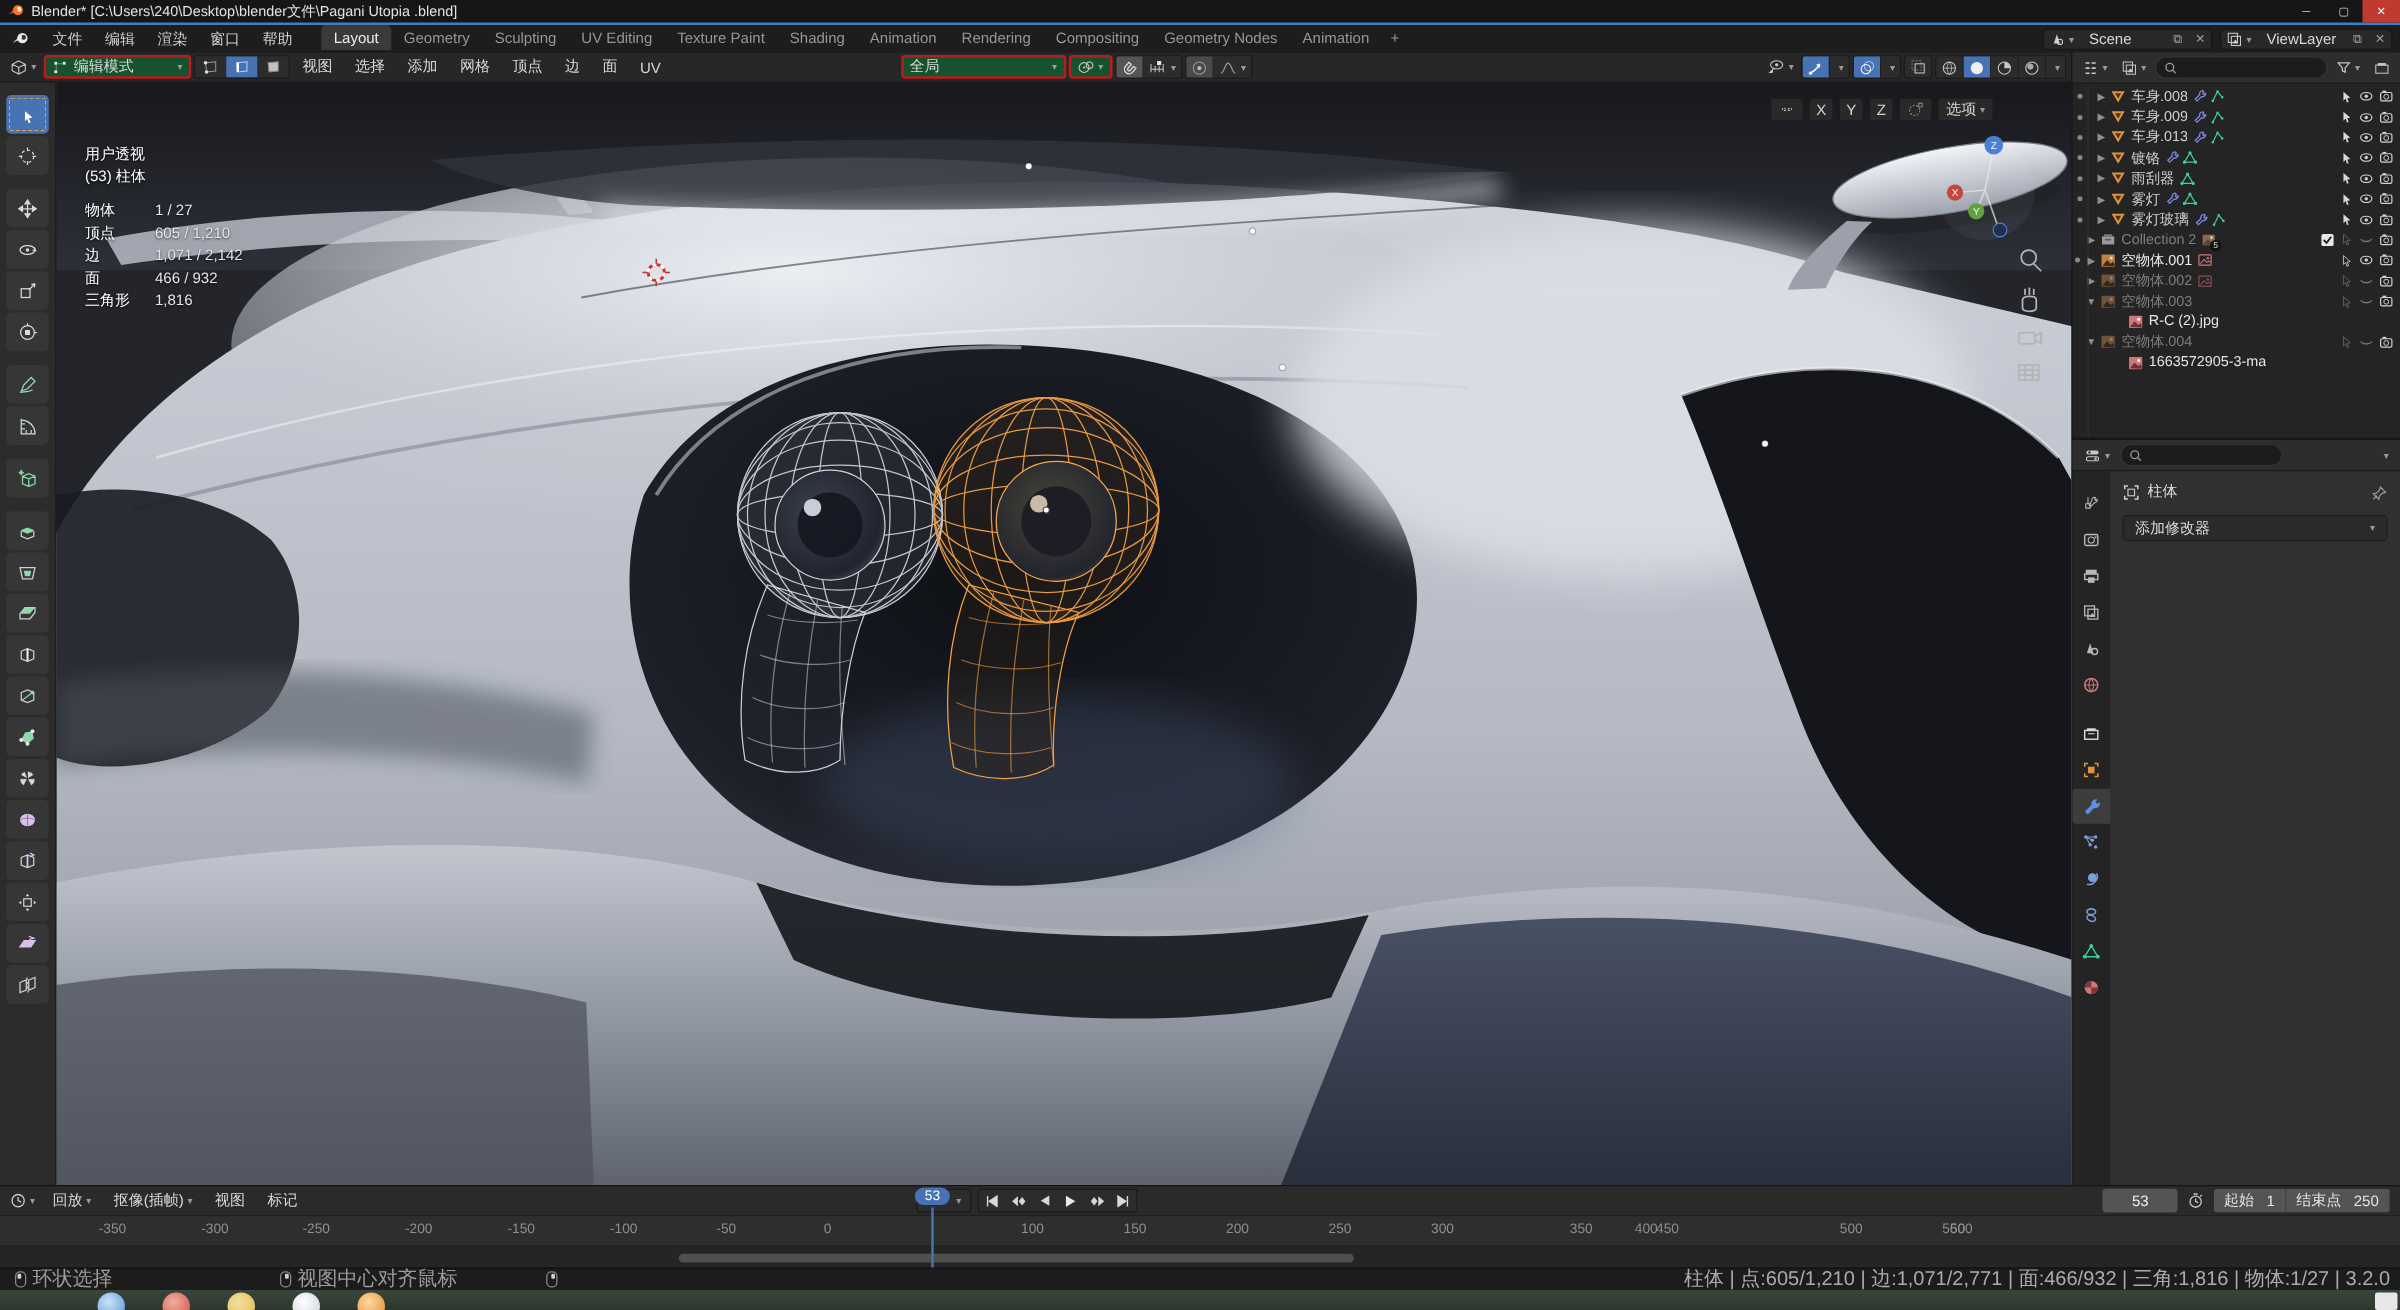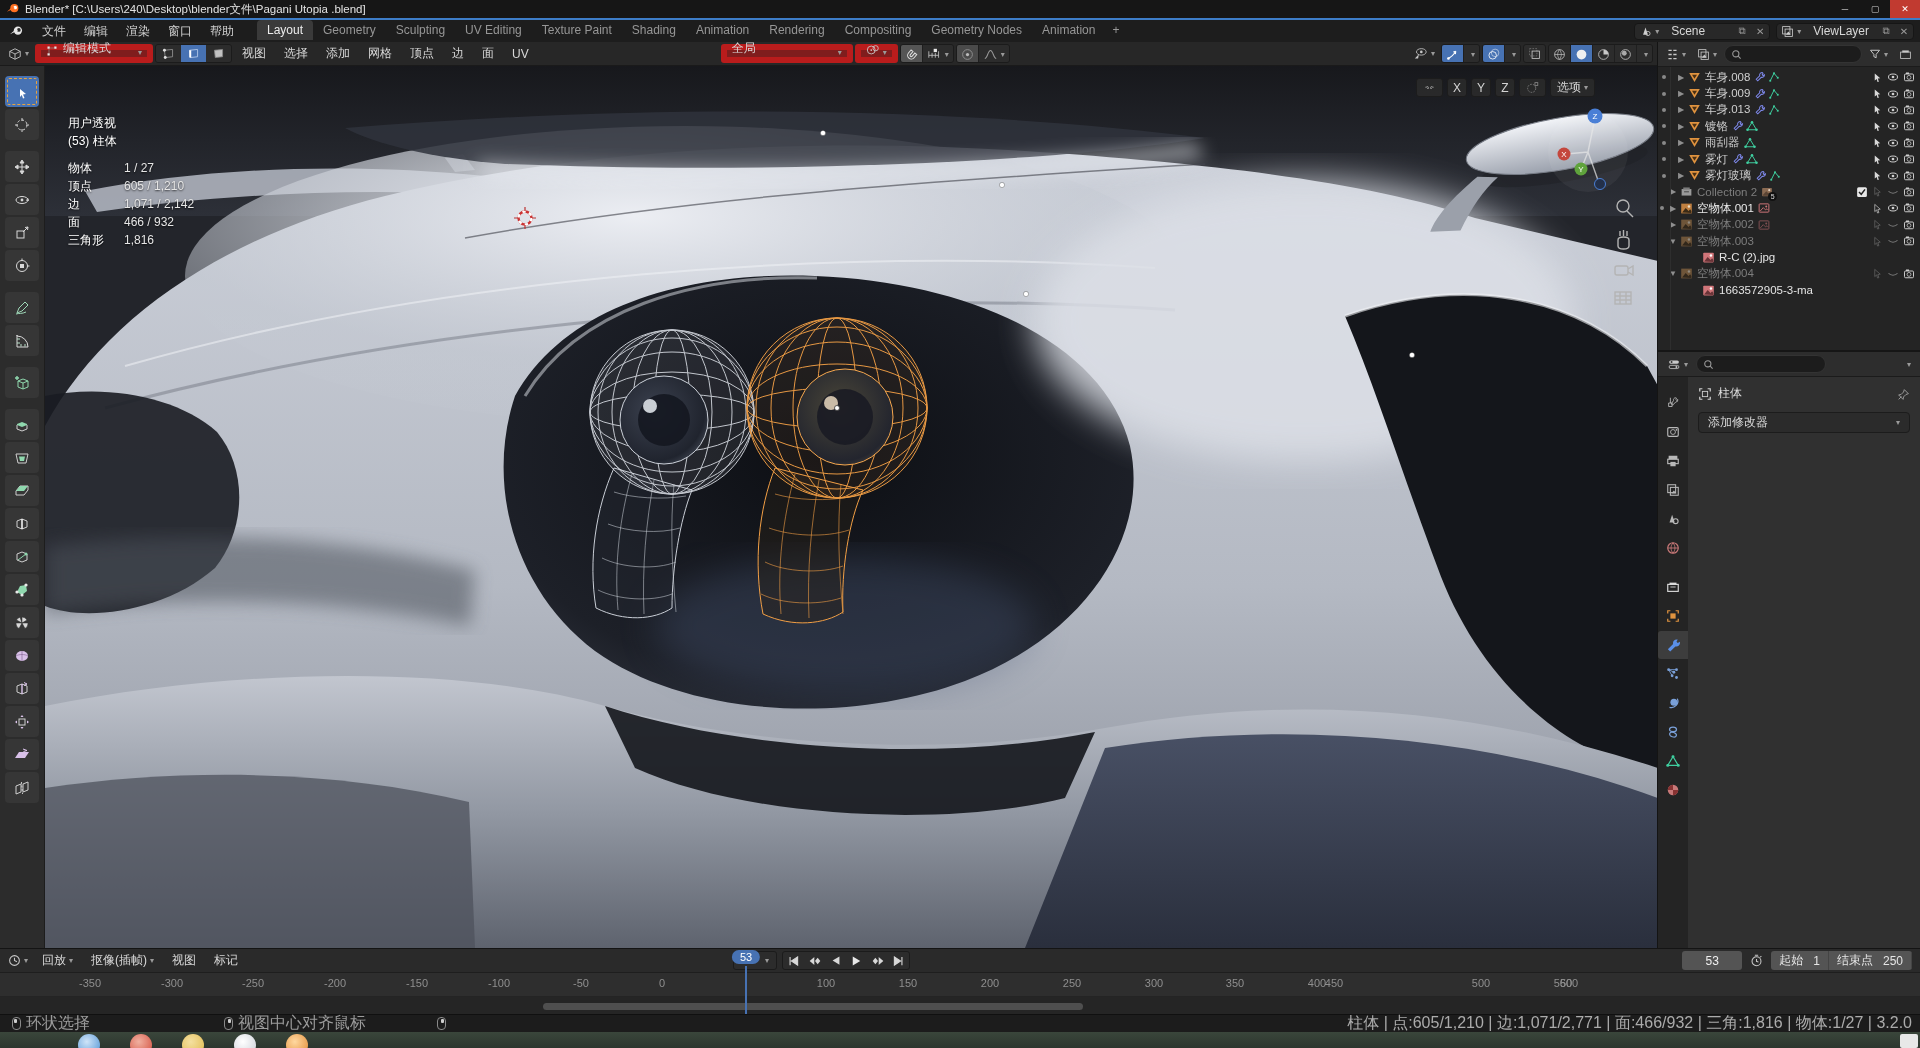--- a/index.html
+++ b/index.html
@@ -25,21 +25,21 @@
   .topbar-right{margin-left:auto;display:flex;align-items:center;gap:6px;padding-right:6px}
   .id-widget{display:flex;align-items:center;background:#282828;border:1px solid #161616;border-radius:4px;height:17px}
   .id-widget .seg{display:flex;align-items:center;padding:0 4px;height:100%}
   .id-widget .name{padding:0 8px;color:#d8d8d8;min-width:70px}
   .mini-btn{width:18px;height:15px;display:flex;align-items:center;justify-content:center;color:#9a9a9a;font-size:10px}
   
   .workspace{display:flex;height:906px}
   .vp-editor{width:1658px;display:flex;flex-direction:column;border-right:1px solid #141414}
   .vp-header{height:24px;background:#272727;display:flex;align-items:center;padding:0 4px;gap:2px;border-bottom:1px solid #1a1a1a}
   .hdr-btn{display:flex;align-items:center;height:19px;padding:0 4px;border-radius:3px;color:#d2d2d2}
-  .dropdown{background:#7f1d1d;border:6px solid #b91c1c;border-radius:3px;height:19px;display:flex;align-items:flex-end;padding:0 5px;color:#d8d8d8}
+  .dropdown{background:#14532d;border:2px solid #b91c1c;border-radius:3px;height:19px;display:flex;align-items:center;padding:0 5px;color:#d8d8d8}
   .seggroup{display:flex;height:19px;border-radius:3px;overflow:hidden;border:1px solid #1b1b1b}
   .segbtn{width:25px;display:flex;align-items:center;justify-content:center;background:#2c2c2c}
   .segbtn.on{background:#4772b3}
   .vmenu{padding:0 8px;color:#d8d8d8;height:19px;display:flex;align-items:center;border-radius:3px}
   .flexsp{flex:1}
   .togglebtn{height:19px;display:flex;align-items:center;justify-content:center;padding:0 4px;background:#2c2c2c}
   .togglebtn.on{background:#4772b3}
   .joined{display:flex;height:19px;border-radius:3px;overflow:hidden;border:1px solid #1b1b1b}
   .joined>*{border-right:1px solid #1f1f1f}
   .joined>*:last-child{border-right:none}
@@ -1390,21 +1390,21 @@
     <span class="rlab" style="left:335px">-200</span>
     <span class="rlab" style="left:417px">-150</span>
     <span class="rlab" style="left:499px">-100</span>
     <span class="rlab" style="left:581px">-50</span>
     <span class="rlab" style="left:662px">0</span>
     <span class="rlab" style="left:826px">100</span>
     <span class="rlab" style="left:908px">150</span>
     <span class="rlab" style="left:990px">200</span>
     <span class="rlab" style="left:1072px">250</span>
     <span class="rlab" style="left:1154px">300</span>
-    <span class="rlab" style="left:1235px">350</span>
+    <span class="rlab" style="left:1265px">350</span>
     <span class="rlab" style="left:1317px">400</span>
     <span class="rlab" style="left:1334px">450</span>
     <span class="rlab" style="left:1481px">500</span>
     <span class="rlab" style="left:1563px">550</span>
     <span class="rlab" style="left:1569px">600</span>
   </div>
   <div class="tl-lane">
     <div class="hscroll"></div>
   </div>
   <div class="playhead-pill">53</div>

